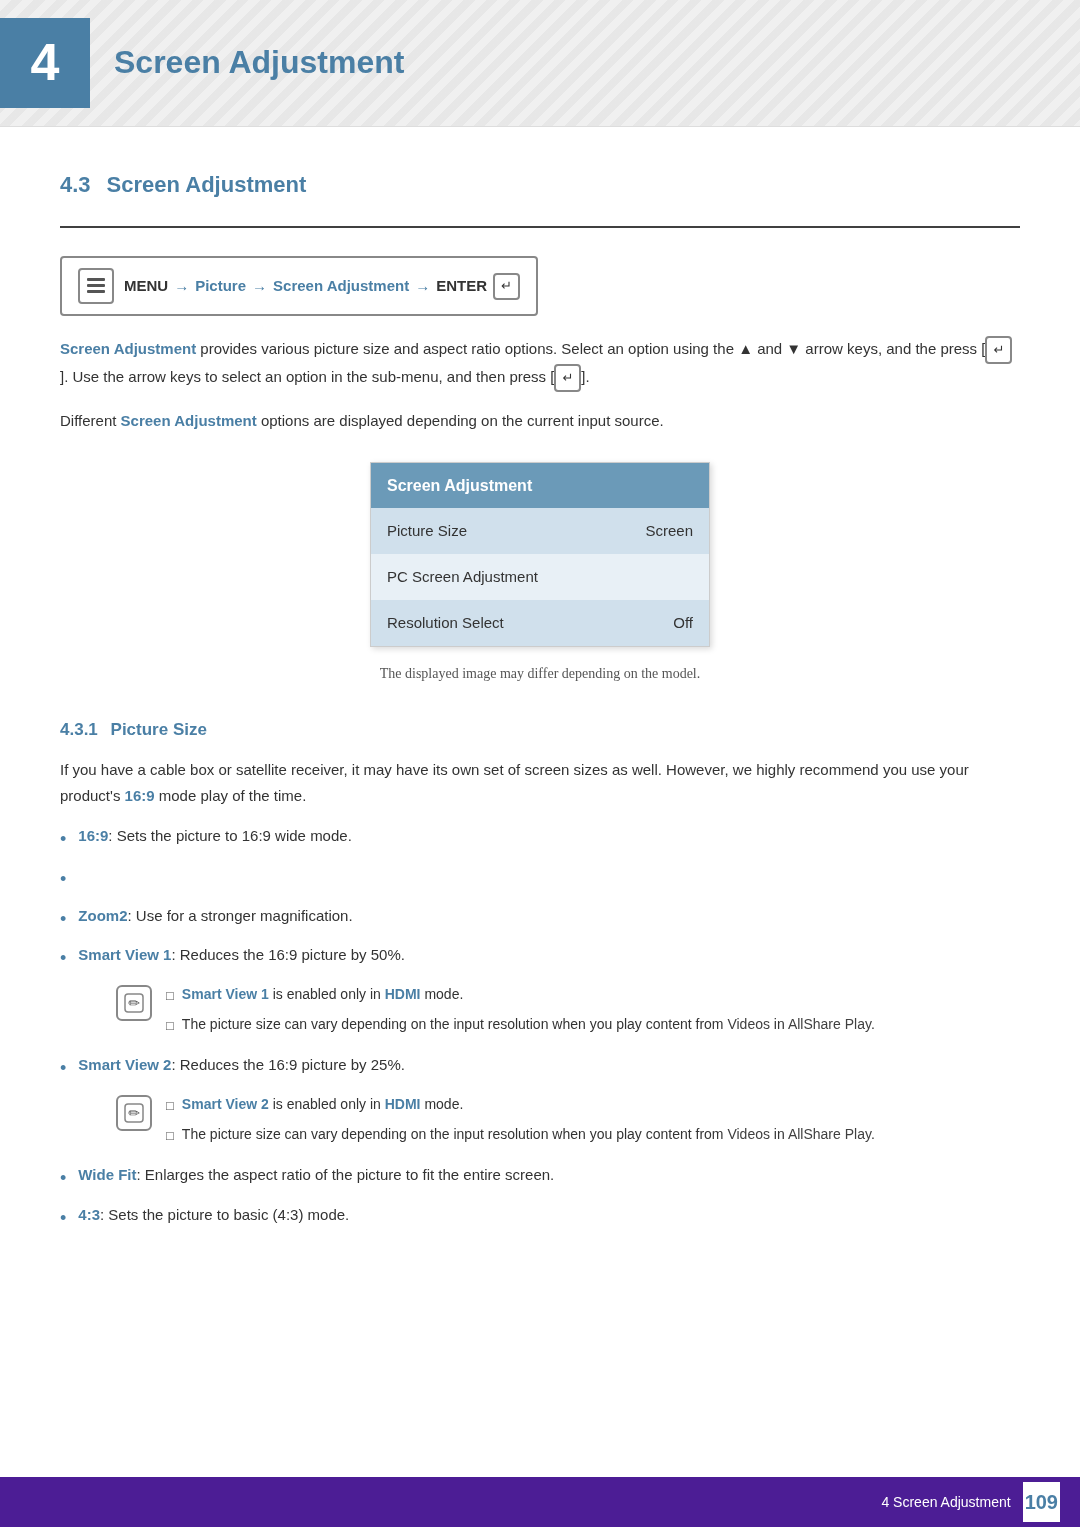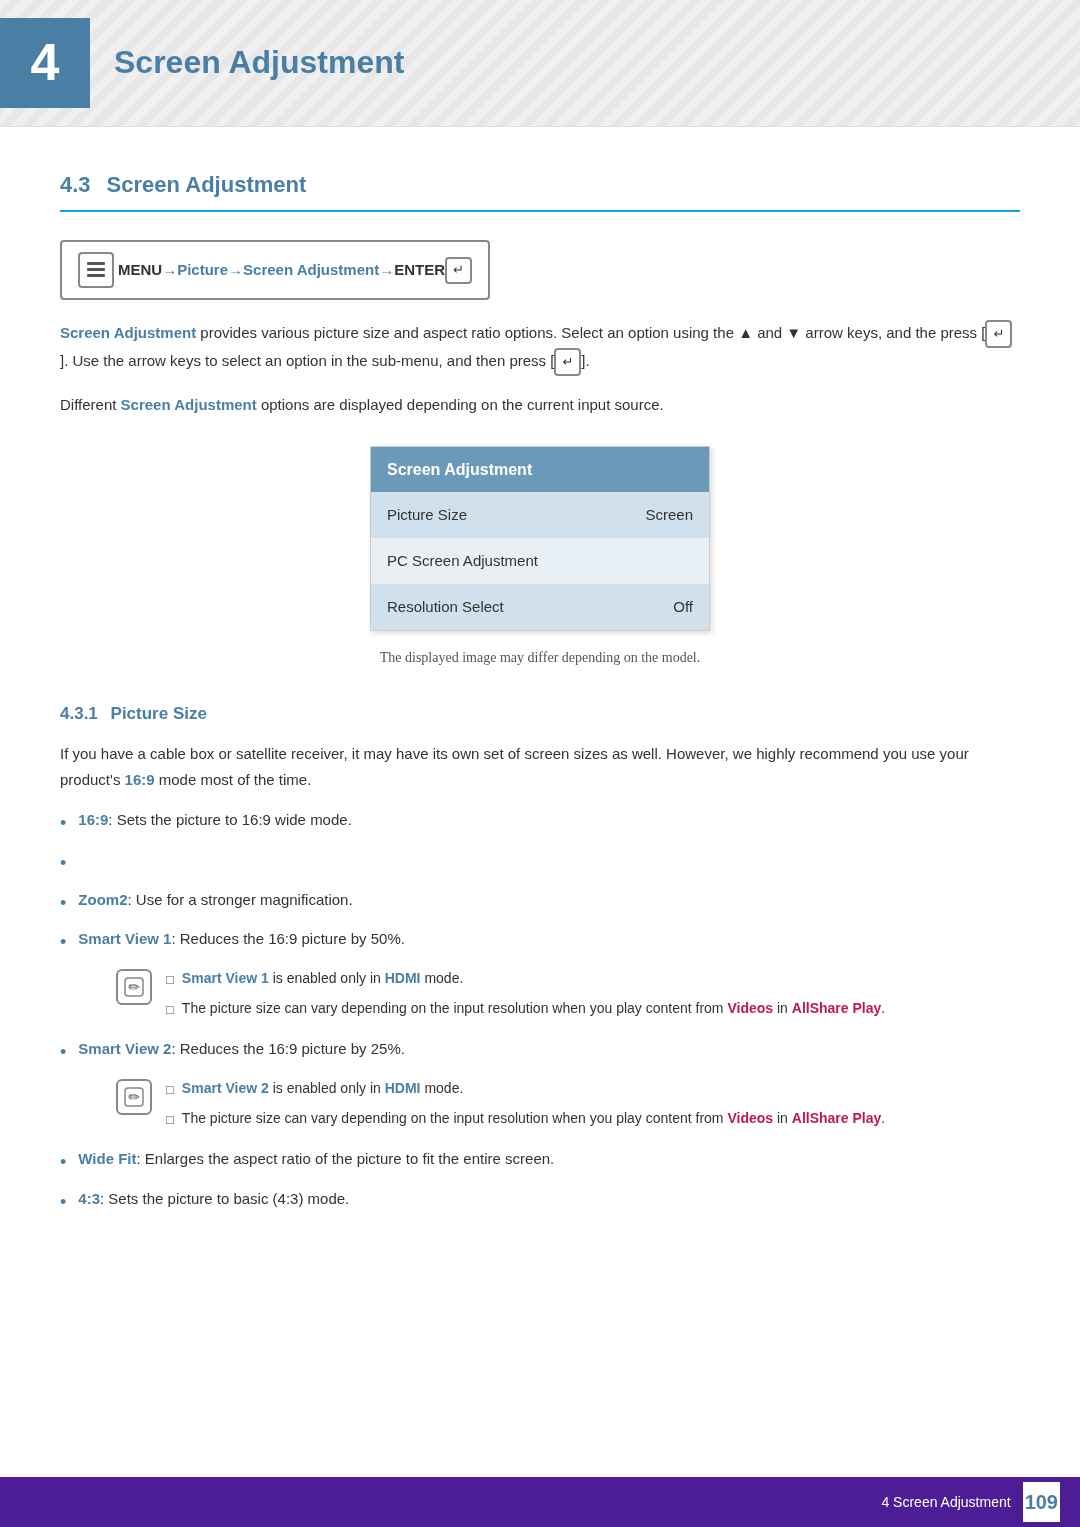--- a/index.html
+++ b/index.html
@@ -64,22 +64,22 @@
     
     .content {
       padding: 0 60px 60px 60px;
     }
 
     
     .section-heading {
       display: flex;
       align-items: center;
       margin-bottom: 28px;
-      border-bottom: 2px solid #0ea5e9;
-      padding-bottom: 8px;
+      border-bottom: 2px solid #404040;
+      padding-bottom: 24px;
     }
     .section-number {
       font-size: 22px;
       font-weight: bold;
       color: #4a7fa5;
       margin-right: 16px;
     }
     .section-title {
       font-size: 22px;
       font-weight: bold;
@@ -88,20 +88,21 @@
 
     
     .nav-path {
       display: flex;
       align-items: center;
       margin-bottom: 20px;
       padding: 10px 16px;
       border: 2px solid #888;
       display: inline-flex;
       border-radius: 4px;
+      gap: 6px;
     }
     .nav-icon {
       width: 36px;
       height: 36px;
       border: 2px solid #888;
       border-radius: 4px;
       display: flex;
       align-items: center;
       justify-content: center;
       font-size: 14px;
@@ -136,22 +137,22 @@
     .body-text {
       margin-bottom: 16px;
       font-size: 15px;
       line-height: 1.7;
     }
     .highlight-blue {
       color: #4a7fa5;
       font-weight: bold;
     }
     .highlight-teal {
-      color: #be185d;
-      font-weight: bold;
+      color: #404040;
+      font-weight: normal;
     }
 
     
     .menu-mockup {
       display: flex;
       justify-content: center;
       margin: 28px 0 16px 0;
     }
     .menu-box {
       width: 340px;
@@ -362,21 +363,21 @@
   <p class="caption">The displayed image may differ depending on the model.</p>
 
   
   <div class="subsection-heading">
     <span class="subsection-number">4.3.1</span>
     <span>Picture Size</span>
   </div>
 
   
   <p class="body-text">
-    <span>If you have a cable box or satellite receiver, it may have its own set of screen sizes as well. However, we highly recommend you use your product's </span><span class="highlight-blue">16:9</span><span> mode most of the time.</span>
+    <span>If you have a cable box or satellite receiver, it may have its own set of screen sizes as well. However, we highly recommend you use your product's </span><span class="highlight-blue">16:9</span><span> mode play of the time.</span>
   </p>
 
   
   <ul class="bullet-list">
 
     <li>
       <span class="bullet-dot">•</span>
       <span>
         <span class="highlight-blue">16:9</span><span>: Sets the picture to 16:9 wide mode.</span>
       </span>

